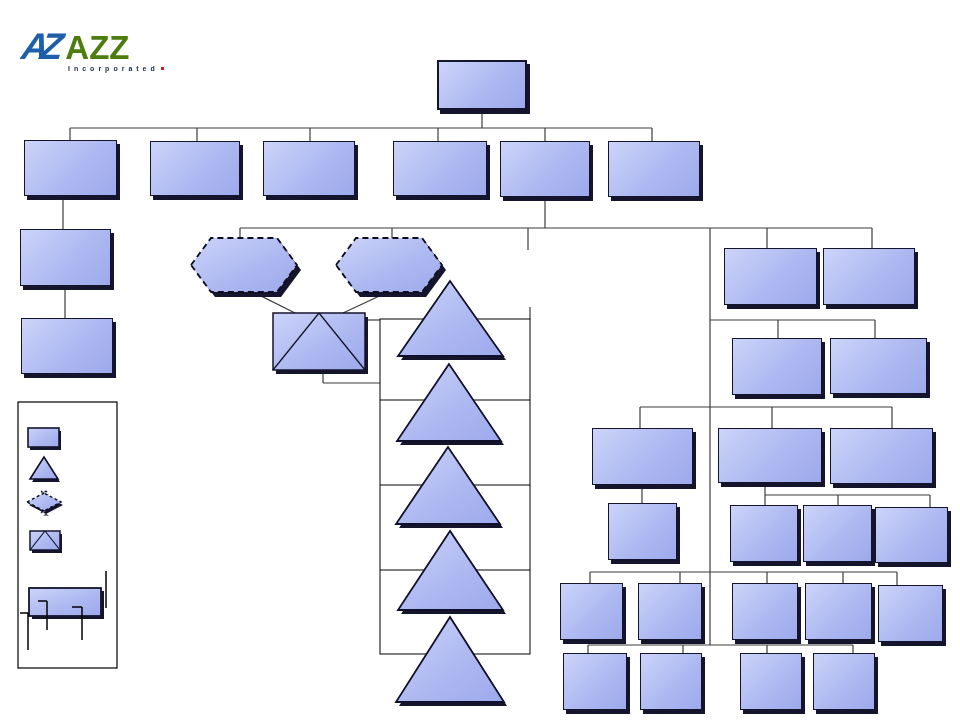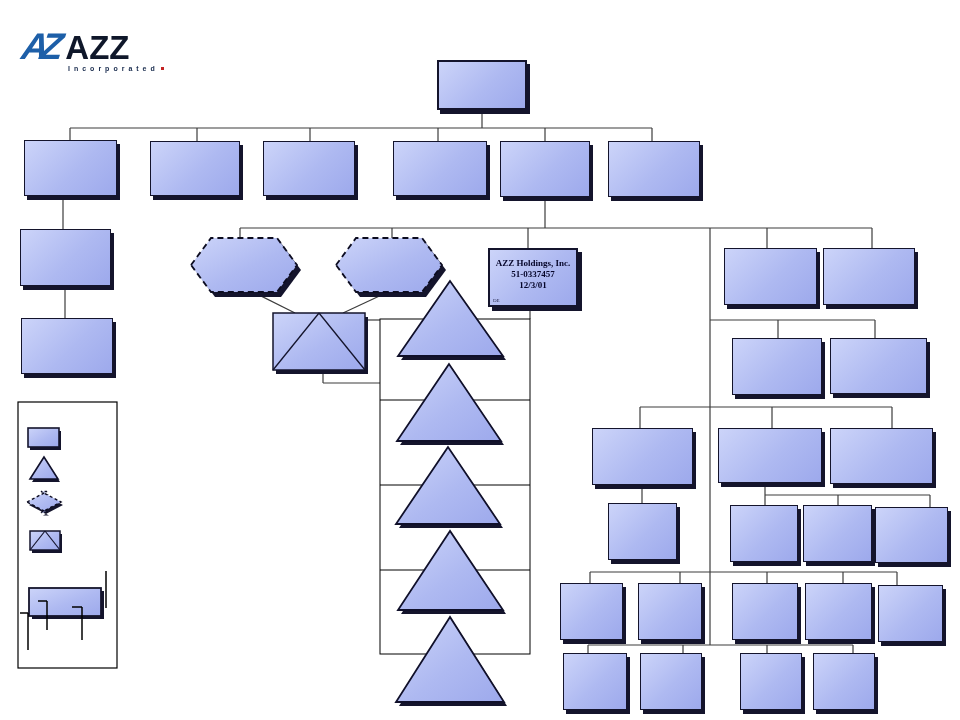--- a/index.html
+++ b/index.html
@@ -32,21 +32,21 @@
   .holdings .corner{position:absolute;left:3px;bottom:2px;font-size:5px;font-weight:400;opacity:.85;}
 </style>
 </head>
 <body>
 
 <div class="canvas">
 
   <div class="logo">
     <div class="logo-row">
       <span class="logo-mark" style="color: rgb(29, 95, 168);">AZ</span>
-      <span class="logo-text" style="color: #0f172a;">AZZ</span>
+      <span class="logo-text" style="color: #4d7c0f;">AZZ</span>
     </div>
     <div class="logo-sub">
       <span style="color: rgb(21, 40, 75);">Incorporated</span>
       <i class="logo-dot" style="background: rgb(195, 34, 34);"></i>
     </div>
   </div>
 
   <svg id="layer" class="layer" width="960" height="720" viewBox="0 0 960 720">
       <defs>
         <linearGradient id="gfill" x1="0" y1="0" x2="1" y2="1">
@@ -172,20 +172,14 @@
       <div class="nbox" style="left: 638px; top: 583px; width: 64px; height: 57px; background: linear-gradient(135deg, rgb(204, 212, 249) 0%, rgb(174, 185, 241) 55%, rgb(157, 169, 236) 100%); border: 1px solid rgb(20, 20, 44); box-shadow: rgb(20, 20, 44) 3px 4px 0px;"></div>
       <div class="nbox" style="left: 732px; top: 583px; width: 66px; height: 57px; background: linear-gradient(135deg, rgb(204, 212, 249) 0%, rgb(174, 185, 241) 55%, rgb(157, 169, 236) 100%); border: 1px solid rgb(20, 20, 44); box-shadow: rgb(20, 20, 44) 3px 4px 0px;"></div>
       <div class="nbox" style="left: 805px; top: 583px; width: 67px; height: 57px; background: linear-gradient(135deg, rgb(204, 212, 249) 0%, rgb(174, 185, 241) 55%, rgb(157, 169, 236) 100%); border: 1px solid rgb(20, 20, 44); box-shadow: rgb(20, 20, 44) 3px 4px 0px;"></div>
       <div class="nbox" style="left: 878px; top: 585px; width: 65px; height: 57px; background: linear-gradient(135deg, rgb(204, 212, 249) 0%, rgb(174, 185, 241) 55%, rgb(157, 169, 236) 100%); border: 1px solid rgb(20, 20, 44); box-shadow: rgb(20, 20, 44) 3px 4px 0px;"></div>
       <div class="nbox" style="left: 563px; top: 653px; width: 64px; height: 57px; background: linear-gradient(135deg, rgb(204, 212, 249) 0%, rgb(174, 185, 241) 55%, rgb(157, 169, 236) 100%); border: 1px solid rgb(20, 20, 44); box-shadow: rgb(20, 20, 44) 3px 4px 0px;"></div>
       <div class="nbox" style="left: 640px; top: 653px; width: 62px; height: 57px; background: linear-gradient(135deg, rgb(204, 212, 249) 0%, rgb(174, 185, 241) 55%, rgb(157, 169, 236) 100%); border: 1px solid rgb(20, 20, 44); box-shadow: rgb(20, 20, 44) 3px 4px 0px;"></div>
       <div class="nbox" style="left: 740px; top: 653px; width: 62px; height: 57px; background: linear-gradient(135deg, rgb(204, 212, 249) 0%, rgb(174, 185, 241) 55%, rgb(157, 169, 236) 100%); border: 1px solid rgb(20, 20, 44); box-shadow: rgb(20, 20, 44) 3px 4px 0px;"></div>
       <div class="nbox" style="left: 813px; top: 653px; width: 62px; height: 57px; background: linear-gradient(135deg, rgb(204, 212, 249) 0%, rgb(174, 185, 241) 55%, rgb(157, 169, 236) 100%); border: 1px solid rgb(20, 20, 44); box-shadow: rgb(20, 20, 44) 3px 4px 0px;"></div>
     </div>
 
-  <div class="holdings" id="holdings" style="left: 488px; top: 248px; width: 90px; height: 59px; background: linear-gradient(135deg, rgb(204, 212, 249) 0%, rgb(174, 185, 241) 55%, rgb(157, 169, 236) 100%); border: 2px solid rgb(20, 20, 44); box-shadow: rgb(20, 20, 44) 4px 4px 0px;">
-    <div class="l1">AZZ Holdings,  Inc.</div>
-    <div class="l2">51-0337457</div>
-    <div class="l3">12/3/01</div>
-    <div class="corner">DE</div>
-  </div>
 
 </div>
 
 </body></html>

